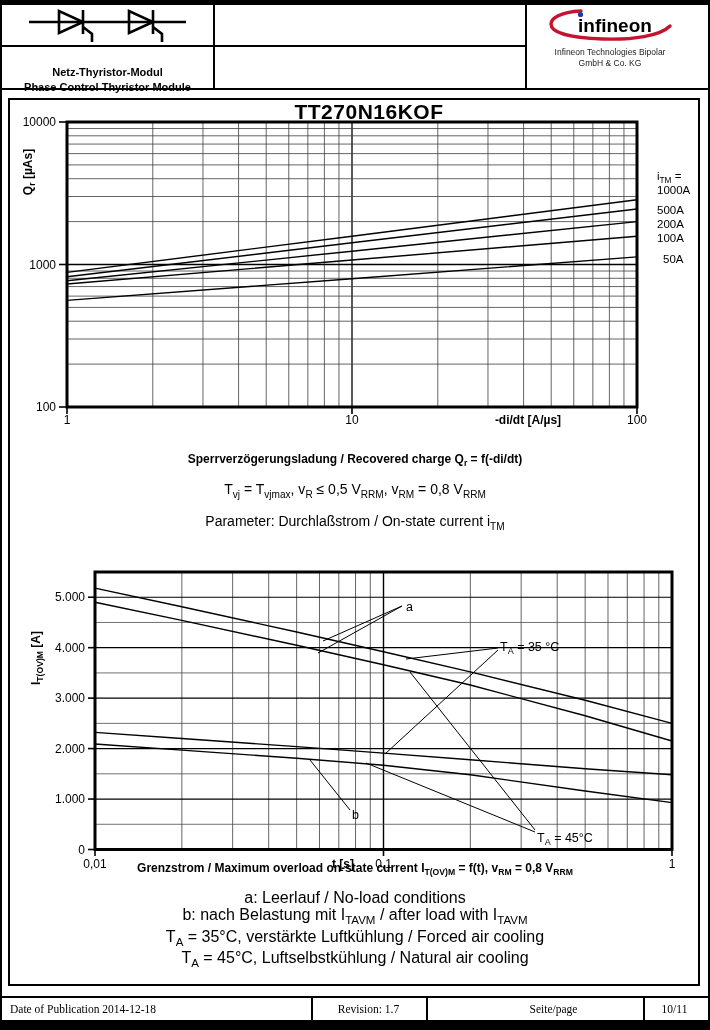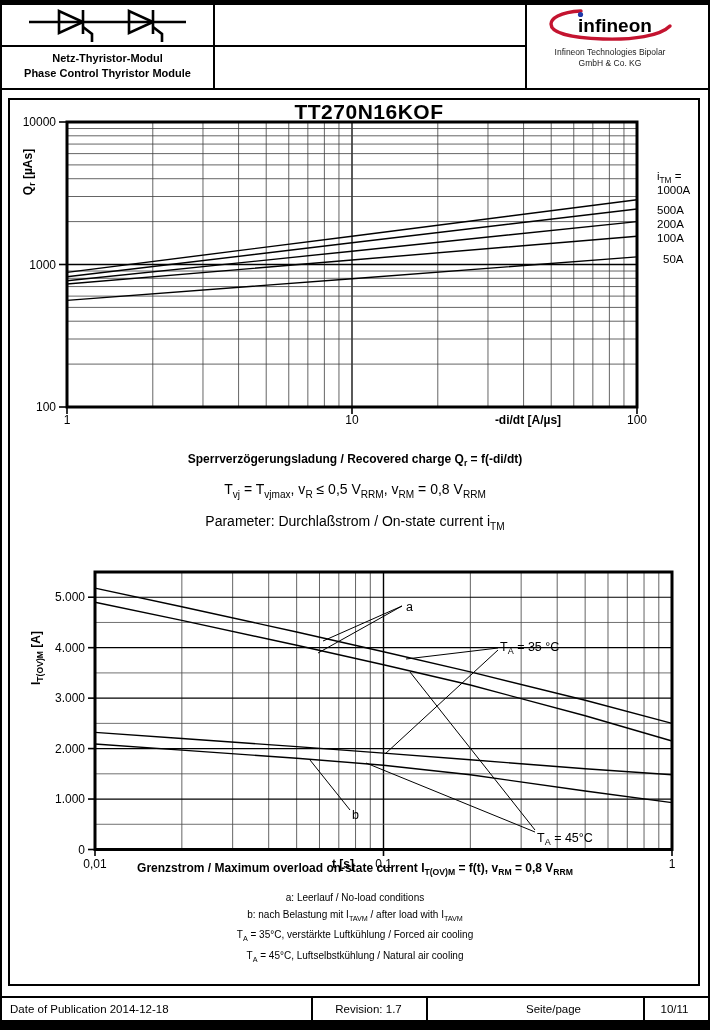--- a/index.html
+++ b/index.html
@@ -13,21 +13,21 @@
   .hline{background:#000; height:2px;}
   .vline{background:#000; width:2px;}
   .center{text-align:center;}
   sub{font-size:72%;}
   .doc-title{font-size:13.5px; font-weight:bold; line-height:17px;}
   .module-type{font-size:11px; font-weight:bold; line-height:14.5px;}
   .part-number{font-size:21px; font-weight:bold; letter-spacing:0.5px;}
   .company{font-size:8.5px; color:#222; line-height:11px;}
   .cap-bold{font-size:12px; font-weight:bold; margin-bottom:13px;}
   .cap-line{font-size:14px; margin-bottom:13px;}
-  .cap-line2{font-size:10px; line-height:16.5px;}
+  .cap-line2{font-size:16px; line-height:16.5px;}
   .footer-cell{position:absolute; top:0; height:22px; font-size:11.5px; line-height:22px;}
   svg text{fill:#000;}
 </style>
 </head>
 <body>
 
 <div class="page">
 
   <div class="abs bar" style="left:0;top:0;width:710px;height:5px;"></div>
   <div class="abs bar" style="left:0;top:1022px;width:710px;height:8px;"></div>
@@ -45,21 +45,21 @@
         <path d="M4,15 H161"></path>
         <path d="M34,4 V26 L58,15 Z"></path>
         <path d="M58,3 V27"></path>
         <path d="M58,20 L67,27 V35"></path>
         <path d="M104,4 V26 L128,15 Z"></path>
         <path d="M128,3 V27"></path>
         <path d="M128,20 L137,27 V35"></path>
       </g>
     </svg>
   </div>
-  <div class="abs center module-type" style="left:2px;top:51px;width:211px;">
+  <div class="abs center module-type" style="left:2px;top:65px;width:211px;">
     <div>Netz-Thyristor-Modul</div>
     <div>Phase Control Thyristor Module</div>
   </div>
 
   <div class="abs center part-number" style="left:213px;top:55px;width:312px;margin-top:45px;">TT270N16KOF</div>
 
   <div class="abs center" style="left:525px;top:7px;width:170px;">
     <svg width="126" height="36" viewBox="0 0 126 36">
       <path d="M34,4 C12,5 4,12 4,17 C4,26 24,31 56,32 C86,33 113,29 123,19" fill="none" stroke="#C41430" stroke-width="3.4" stroke-linecap="round"></path>
       <circle cx="33.5" cy="7.5" r="2.6" fill="#2038A8"></circle>
@@ -219,21 +219,21 @@
     </svg>
 
   <div class="abs center" style="left:0;top:861px;width:710px;">
     <div class="cap-bold">Grenzstrom / Maximum overload on-state current I<sub>T(OV)M</sub> = f(t), v<sub>RM</sub> = 0,8 V<sub>RRM</sub></div>
     <div class="cap-line2">a: Leerlauf / No-load conditions</div>
     <div class="cap-line2">b: nach Belastung mit I<sub>TAVM</sub> / after load with I<sub>TAVM</sub></div>
     <div class="cap-line2">T<sub>A</sub> = 35°C, verstärkte Luftkühlung / Forced air cooling</div>
     <div class="cap-line2">T<sub>A</sub> = 45°C, Luftselbstkühlung / Natural air cooling</div>
   </div>
 
-  <div class="abs" style="left:0;top:996px;width:710px;height:26px;border-top:2px solid #000;border-bottom:2px solid #000;box-sizing:border-box;">
+  <div class="abs" style="left:0;top:996px;width:710px;height:26px;border-top:2px solid #000;border-bottom:2px solid #000;box-sizing:border-box;font-family:Liberation Serif, serif;">
     <div class="footer-cell" style="left:10px;width:295px;text-align:left;">Date of Publication 2014-12-18</div>
     <div class="abs vline" style="left:311px;top:0;height:22px;"></div>
     <div class="footer-cell center" style="left:311px;width:115px;">Revision: 1.7</div>
     <div class="abs vline" style="left:426px;top:0;height:22px;"></div>
     <div class="footer-cell" style="left:450px;width:207px;text-align:center;">Seite/page</div>
     <div class="abs vline" style="left:643px;top:0;height:22px;"></div>
     <div class="footer-cell center" style="left:643px;width:63px;">10/11</div>
   </div>
 
 </div>

